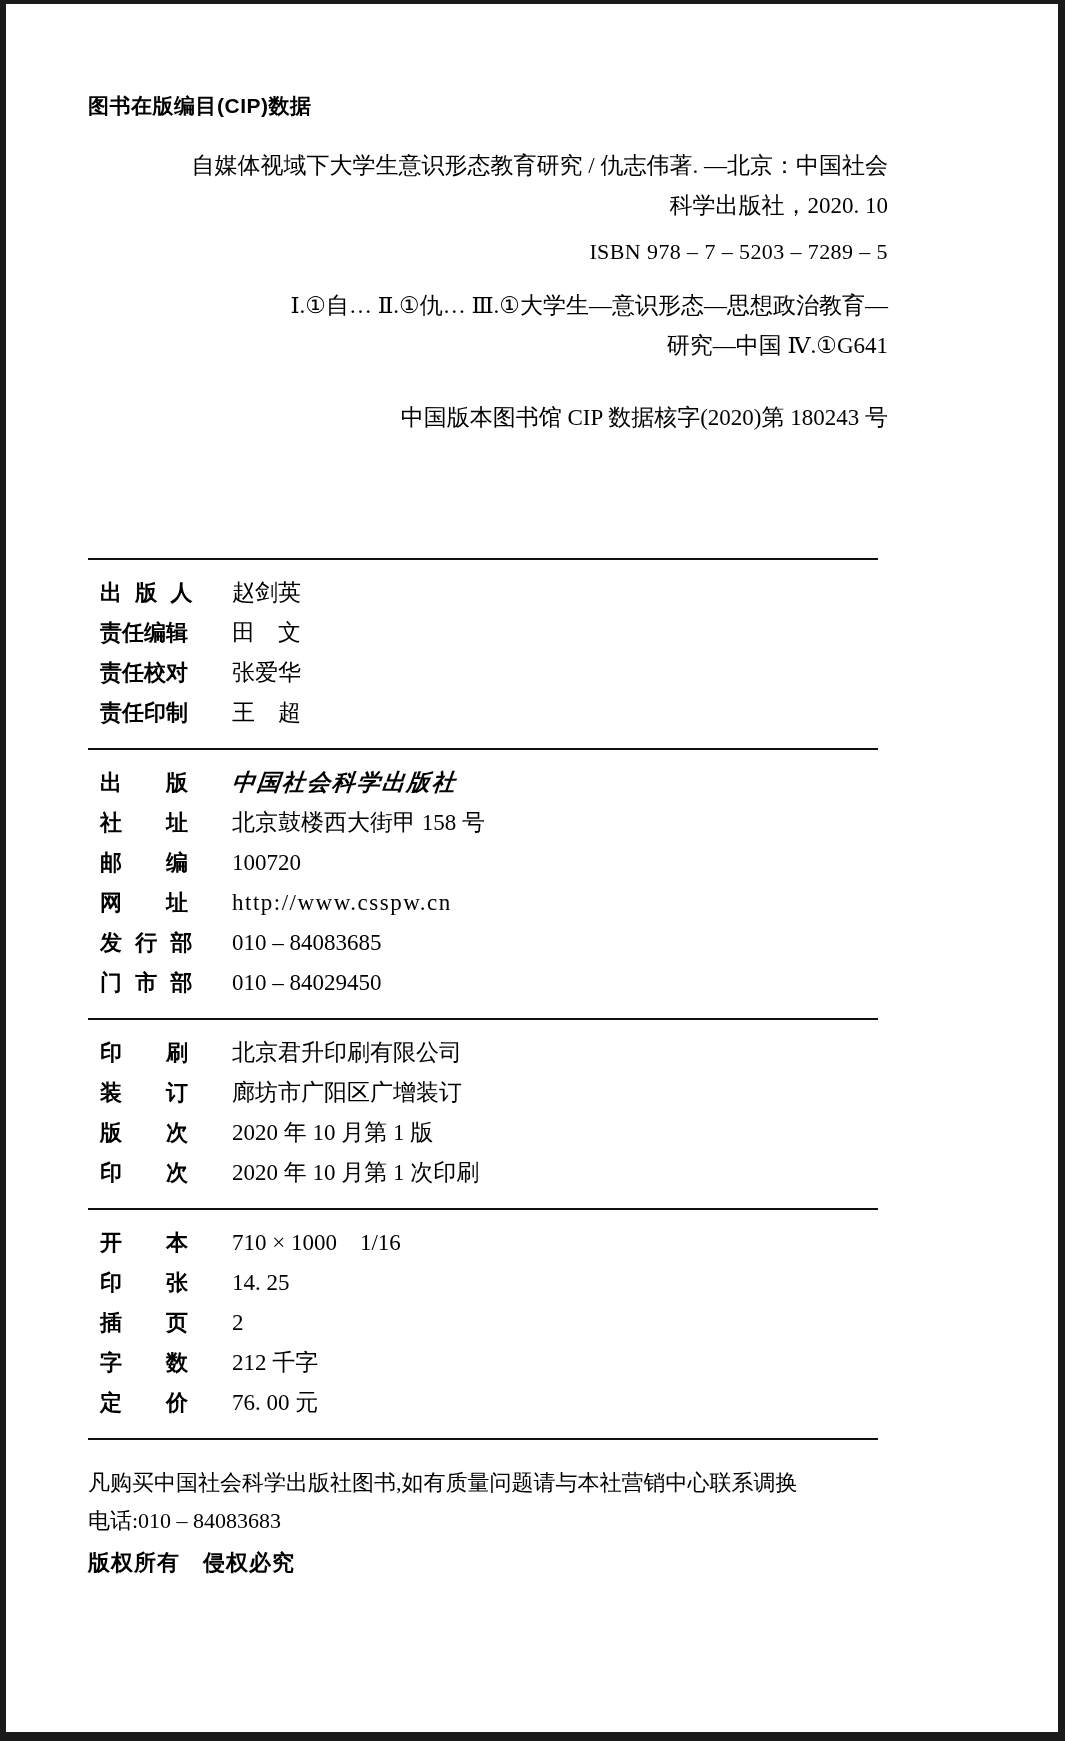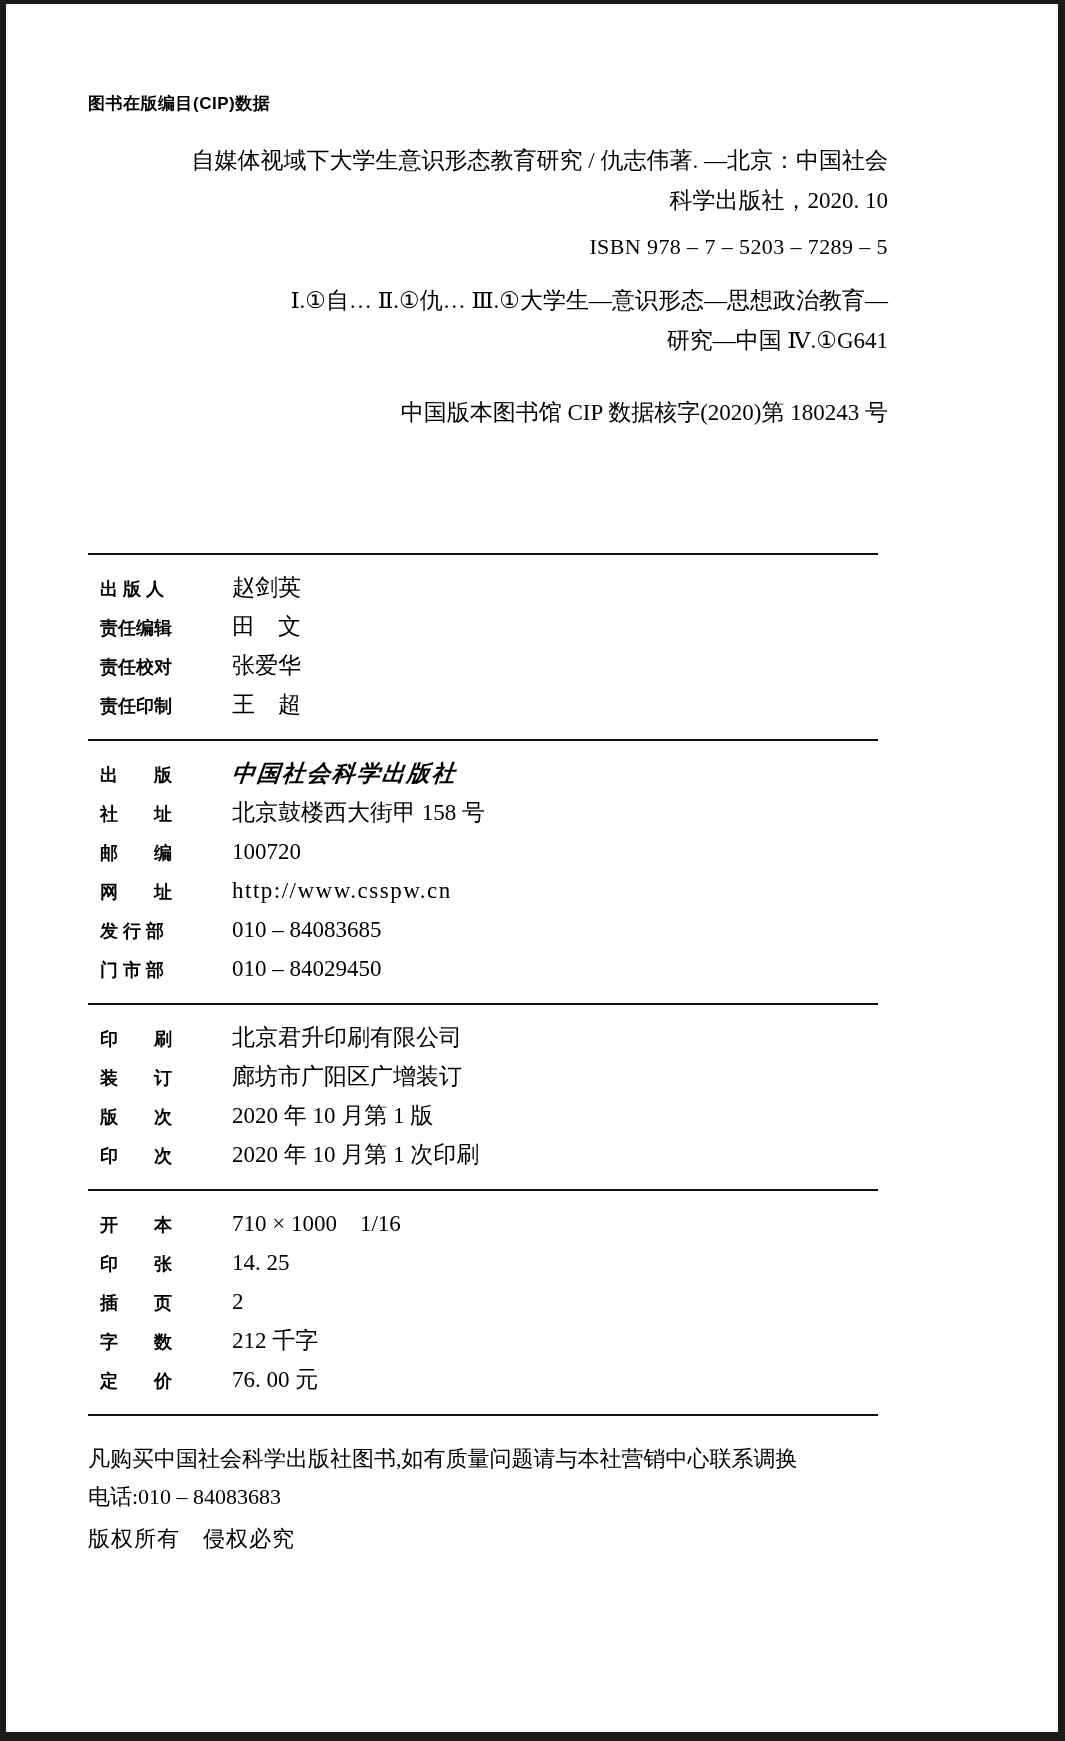--- a/index.html
+++ b/index.html
@@ -35,21 +35,21 @@
 
   .content {
     position: absolute;
     left: 88px;
     top: 92px;
     width: 800px;
   }
 
   .cip-heading {
     font-weight: bold;
-    font-size: 17px;
+    font-size: 21px;
     letter-spacing: 0.5px;
     margin: 0 0 26px 0;
     font-family: "Liberation Sans", "DejaVu Sans", sans-serif;
   }
   .cip-block {
     font-size: 23px;
     line-height: 40px;
     text-align: right;
   }
   .cip-para {
@@ -96,23 +96,23 @@
     line-height: 36px;
     padding: 1px 0;
   }
   .row .lab {
     width: 130px;
     flex: 0 0 130px;
     display: flex;
     justify-content: space-between;
     padding-left: 12px;
     box-sizing: border-box;
-    font-family: Liberation Sans, sans-serif;
-    font-weight: bold;
-    font-size: 18px;
+    font-family: Liberation Mono, monospace;
+    font-weight: bold;
+    font-size: 22px;
   }
   .row .val {
     padding-left: 14px;
     font-size: 23px;
   }
   .logo-text {
     font-family: "Liberation Serif", "DejaVu Serif", serif;
     font-style: italic;
     font-weight: bold;
     font-size: 23px;
@@ -128,21 +128,21 @@
   .footer {
     width: 790px;
     font-size: 22px;
     line-height: 38px;
     padding-top: 24px;
   }
   .footer .f1 { display: block; }
   .footer .f2 { display: block; }
   .footer .f3 {
     display: block;
-    font-weight: normal;
+    font-weight: bold;
     font-family: "Liberation Sans", "DejaVu Sans", sans-serif;
     letter-spacing: 1px;
     margin-top: 4px;
   }
   .sep-gap { height: 0; }
 </style>
 </head>
 <body>
 
 <div class="page">

